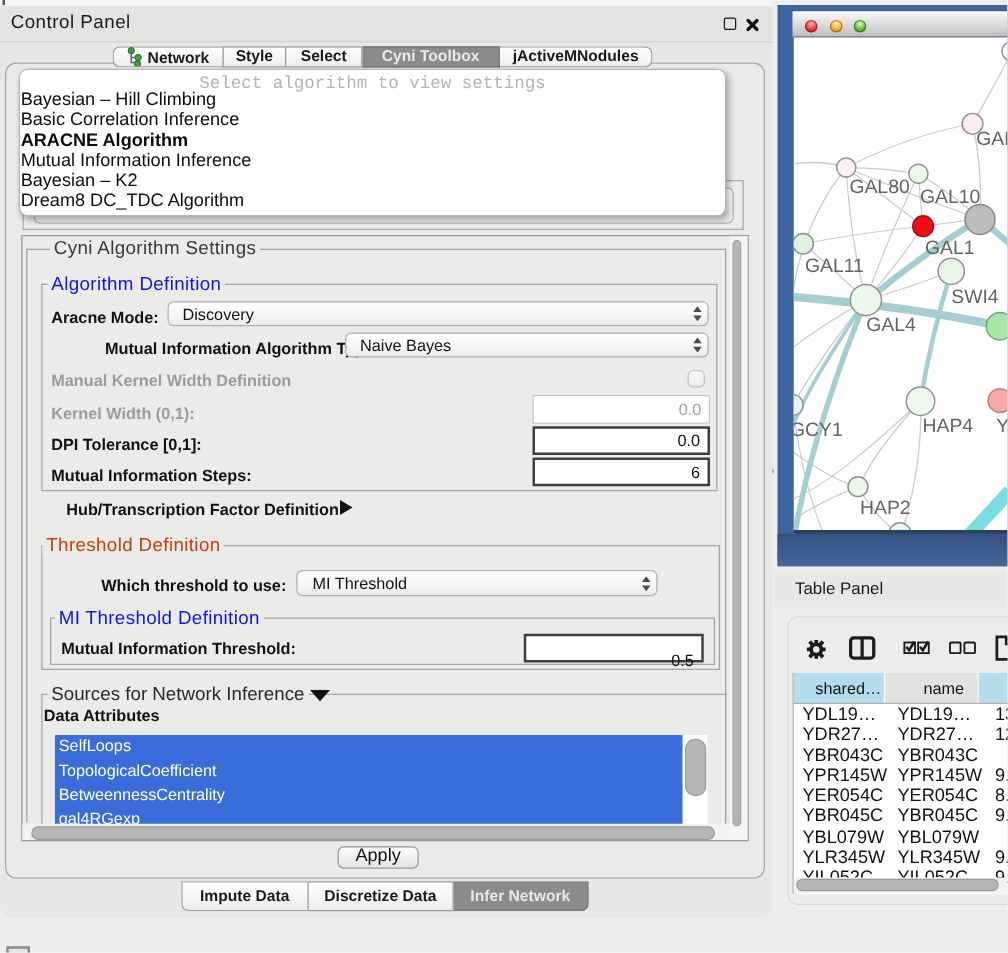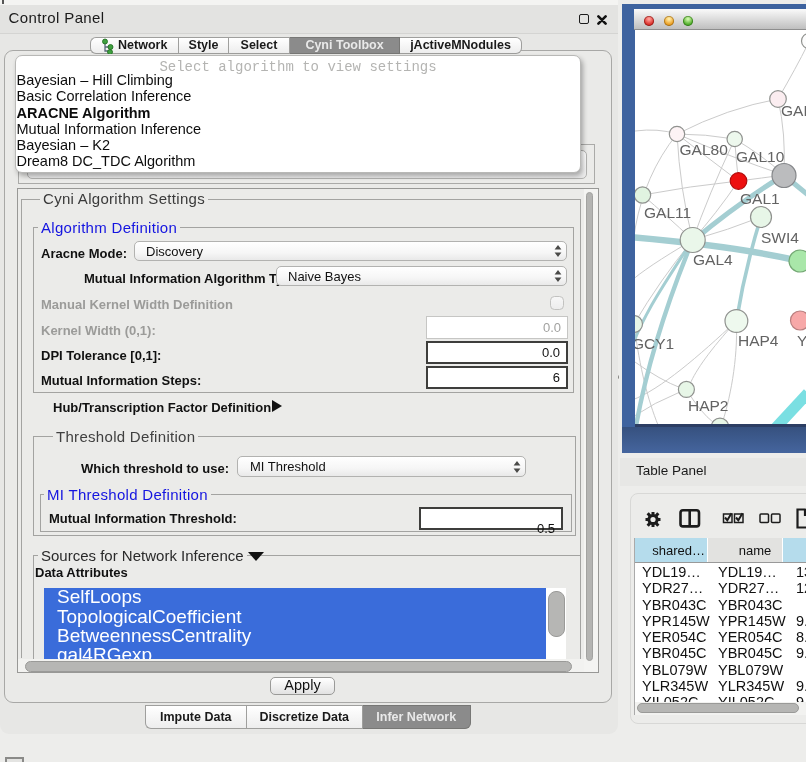--- a/index.html
+++ b/index.html
@@ -28,21 +28,21 @@
 <div class="abs" style="left:8.5px;top:9px;font-size:15px;letter-spacing:0.4px;color:#1a1a1a;">Control Panel</div>
 
 <div class="abs" style="left:579px;top:14px;width:10px;height:10px;border:1.8px solid #1c1c1c;border-radius:2px;box-sizing:border-box;"></div>
 <svg class="abs" style="left:596.5px;top:14.5px;" width="10" height="10" viewBox="0 0 10 10">
  <path d="M1.4 1.4 L8.6 8.6 M8.6 1.4 L1.4 8.6" stroke="#111" stroke-width="2.6" stroke-linecap="round"></path>
 </svg>
 
 <div class="abs" style="left:3.5px;top:49.5px;width:608px;height:653.5px;border:1px solid #a8a8a6;border-radius:9px;background:#eaeae8;box-sizing:border-box;"></div>
 
 <div class="abs" style="left:89.5px;top:36.8px;height:16.8px;display:flex;font-size:12.5px;font-weight:bold;color:#1a1a1a;">
-  <div style="box-sizing:border-box;width:88.5px;background:linear-gradient(#ffffff,#ededed);border:1px solid #9f9f9d;border-right:none;border-radius:6px 0 0 6px;display:flex;align-items:center;justify-content:center;">
+  <div style="box-sizing:border-box;width:88.5px;background:linear-gradient(#ffffff,#ededed);border:1px solid #9f9f9d;border-right:none;border-radius:6px 0 0 6px;display:flex;align-items:flex-end;justify-content:center;">
     <svg width="13" height="16" viewBox="0 0 13 16" style="margin-right:4px;margin-top:2px;">
       <path d="M4 4 L4 13 L9 13 M4 9 L9 9" stroke="#5a6a7a" stroke-width="1.3" fill="none"></path>
       <circle cx="4" cy="3.5" r="2.5" fill="#3fa03f" stroke="#1d6b1d" stroke-width="0.8"></circle>
       <circle cx="9.5" cy="9" r="2.5" fill="#3fa03f" stroke="#1d6b1d" stroke-width="0.8"></circle>
       <circle cx="9" cy="14" r="2.5" fill="#3fa03f" stroke="#1d6b1d" stroke-width="0.8"></circle>
     </svg>Network</div>
   <div style="box-sizing:border-box;width:50px;background:linear-gradient(#ffffff,#ededed);border:1px solid #9f9f9d;border-right:none;display:flex;align-items:center;justify-content:center;">Style</div>
   <div style="box-sizing:border-box;width:62px;background:linear-gradient(#ffffff,#ededed);border:1px solid #9f9f9d;display:flex;align-items:center;justify-content:center;">Select</div>
   <div style="box-sizing:border-box;width:110px;background:#8b8b8b;border:1px solid #777775;border-left:none;display:flex;align-items:center;justify-content:center;color:#e9e9e9;">Cyni Toolbox</div>
   <div style="box-sizing:border-box;width:122px;background:linear-gradient(#ffffff,#ededed);border:1px solid #9f9f9d;border-left:none;border-radius:0 6px 6px 0;display:flex;align-items:center;justify-content:center;">jActiveMNodules</div>
@@ -86,21 +86,21 @@
 <div class="lbl" style="left:41px;top:348px;">DPI Tolerance [0,1]:</div>
 <div class="field" style="left:426px;top:341px;width:142px;height:23px;border:2px solid #3e3e3c;padding:2px 6px 0 0;">0.0</div>
 
 <div class="lbl" style="left:41px;top:373px;">Mutual Information Steps:</div>
 <div class="field" style="left:426px;top:366px;width:142px;height:23px;border:2px solid #3e3e3c;padding:2px 6px 0 0;">6</div>
 
 <div class="lbl" style="left:41px;top:400px;padding-left:12px;">Hub/Transcription Factor Definition</div>
 <div class="carr" style="left:272px;top:400px;border-left:10px solid #111;border-top:6.5px solid transparent;border-bottom:6.5px solid transparent;"></div>
 
 <div class="grp" style="left:33px;top:436px;width:543px;height:100px;"></div>
-<div class="grplbl" style="left:53px;top:428px;color:#404040;">Threshold Definition</div>
+<div class="grplbl" style="left:34px;top:428px;color:#c2410c;">Threshold Definition</div>
 
 <div class="lbl" style="left:81px;top:461px;">Which threshold to use:</div>
 <div class="combo" style="left:237px;top:456px;width:289px;height:21px;">
       <svg style="position:absolute;right:4px;top:50%;margin-top:-6px;" width="8" height="12" viewBox="0 0 8 12">
         <path d="M4 0 L7.4 4.6 L0.6 4.6 Z M4 12 L7.4 7.4 L0.6 7.4 Z" fill="#4a4a48"></path>
       </svg>
     </div>
 <div class="combotext" style="left:250px;top:459px;">MI Threshold</div>
 
 <div class="grp" style="left:40px;top:494px;width:532px;height:38px;"></div>
@@ -109,21 +109,21 @@
 <div class="field" style="left:419px;top:507px;width:144px;height:23px;border:2px solid #3e3e3c;padding:12px 6px 0 0;">0.5</div>
 
 <div class="grp" style="left:33px;top:555px;width:548px;height:112px;border-bottom:none;"></div>
 <div class="grplbl" style="left:38px;top:546.5px;color:#2a2a2a;letter-spacing:0;">Sources for Network Inference</div>
 <div class="carr" style="left:248px;top:552px;border-top:9px solid #111;border-left:8px solid transparent;border-right:8px solid transparent;"></div>
 
 <div class="lbl" style="left:35px;top:564.5px;">Data Attributes</div>
 
 <div class="abs" style="left:44px;top:588px;width:522px;height:73px;background:#fff;overflow:hidden;">
   <div style="position:absolute;left:0;top:0;width:502px;height:80px;background:#3a6cda;"></div>
-  <div style="position:absolute;left:13px;top:-0.6px;font-size:19px;color:#fff;line-height:19.2px;">SelfLoops<br>TopologicalCoefficient<br>BetweennessCentrality<br>gal4RGexp</div>
+  <div style="position:absolute;left:3px;top:-0.6px;font-size:13px;color:#fff;line-height:19.2px;">SelfLoops<br>TopologicalCoefficient<br>BetweennessCentrality<br>gal4RGexp</div>
   <div style="position:absolute;left:504px;top:3px;width:17px;height:46px;background:#b6b6b4;border:1px solid #9a9a98;border-radius:8px;box-sizing:border-box;"></div>
 </div>
 
 <div class="abs" style="left:584px;top:189px;width:13.5px;height:483px;background:#f4f4f2;"></div>
 <div class="abs" style="left:585.5px;top:192px;width:7.5px;height:469px;background:#b4b4b2;border:1px solid #a2a2a0;border-radius:5px;box-sizing:border-box;"></div>
 <div class="abs" style="left:18px;top:659px;width:566px;height:13px;background:#f2f2f0;"></div>
 <div class="abs" style="left:25px;top:661px;width:547px;height:11px;background:#b6b6b4;border:1px solid #9a9a98;border-radius:6px;box-sizing:border-box;"></div>
 
 <div class="abs" style="left:270px;top:677px;width:65px;height:18px;background:linear-gradient(#ffffff,#e2e2e2);border:1px solid #9a9a98;border-radius:5px;box-sizing:border-box;text-align:center;font-size:14.5px;color:#111;line-height:15.5px;">Apply</div>
 

